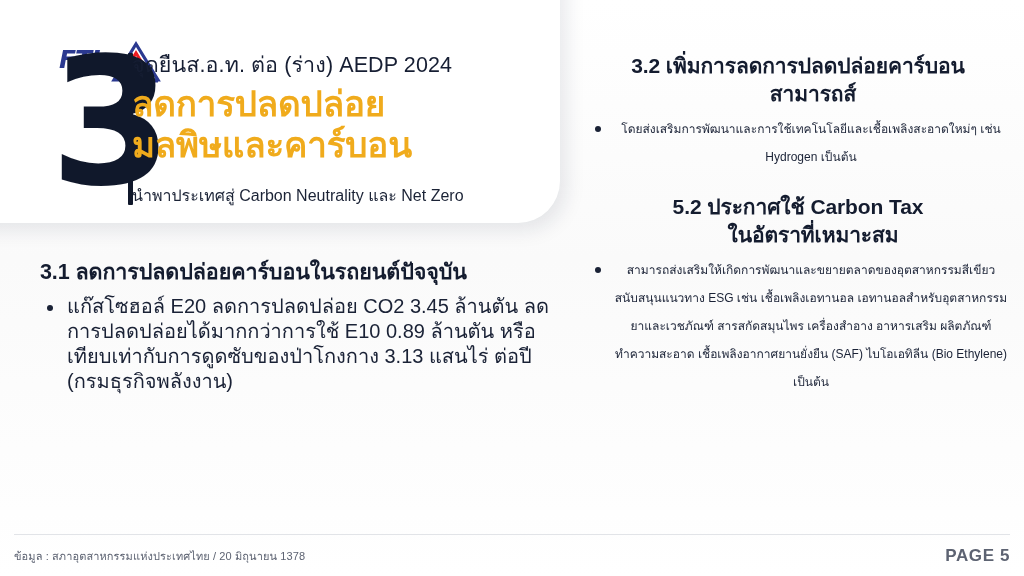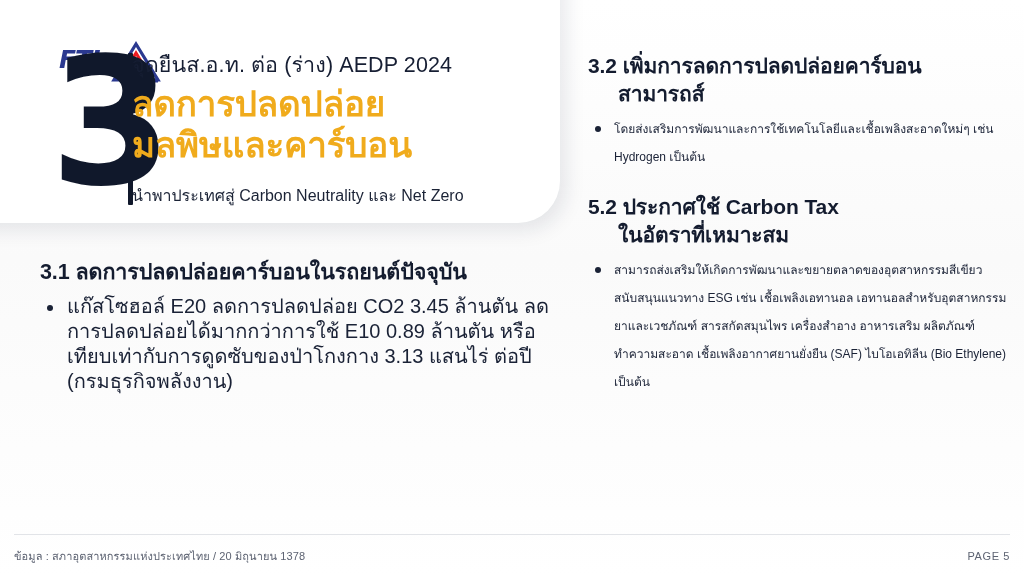--- a/index.html
+++ b/index.html
@@ -106,20 +106,21 @@
     position: absolute;
     left: 40px;
     top: 258px;
     width: 510px;
   }
   .col-right {
     position: absolute;
     left: 588px;
     top: 52px;
     width: 420px;
+    text-align: center;
   }
 
   .sec-heading {
     font-size: 21.5px;
     line-height: 29px;
     font-weight: 700;
     color: #141c2f;
     letter-spacing: -0.1px;
   }
   .sec-heading .cont {
@@ -177,24 +178,25 @@
     top: 549px;
     font-size: 11px;
     line-height: 14px;
     color: #5d6372;
     letter-spacing: 0.1px;
   }
   .footer-right {
     position: absolute;
     right: 14px;
     top: 549px;
-    font-size: 11px;
+    font-size: 17px;
     line-height: 14px;
     color: #5d6372;
     letter-spacing: 0.6px;
+    font-weight: bold;
   }
 </style>
 </head>
 <body>
 
 <div class="slide">
 
   <div class="header-card"></div>
 
   <div class="logo">

